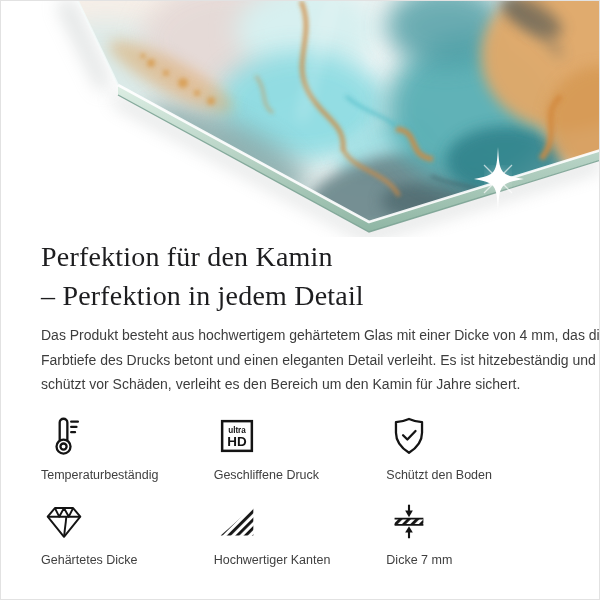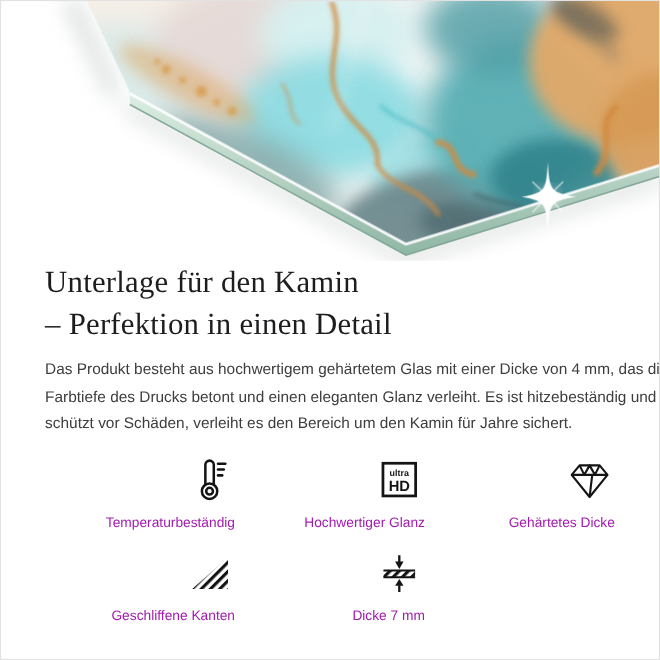--- a/index.html
+++ b/index.html
@@ -14,23 +14,23 @@
     font-family:"Liberation Serif", serif;font-weight:400;
     font-size:28px;line-height:39px;color:#1d1d1f;margin:0;letter-spacing:.2px;
   }
   .title span{display:block;}
   .desc{margin:8px 0 0 0;font-size:14px;line-height:24.5px;color:#3d3d3d;}
   .desc span{display:block;white-space:nowrap;}
   .features{
     display:grid;grid-template-columns:1fr 1fr 1fr;
     margin-top:13px;row-gap:13px;
   }
-  .feature{display:flex;flex-direction:column;align-items:flex-end;padding-top:5px;}
+  .feature{display:flex;flex-direction:column;align-items:flex-start;padding-top:5px;}
   .feature .iconbox{height:44px;display:flex;align-items:flex-end;justify-content:center;}
-  .feature .label{margin-top:9px;font-size:12.5px;color:#a21caf;}
+  .feature .label{margin-top:9px;font-size:12.5px;color:#404040;}
   .icn{display:block;}
   .hidden-defs{position:absolute;width:0;height:0;}
 </style>
 </head>
 <body>
 
 <svg class="hidden-defs" aria-hidden="true">
   <defs>
     <pattern id="hatch" width="6.2" height="6.2" patternTransform="rotate(45)" patternUnits="userSpaceOnUse">
       <rect x="0" y="0" width="3" height="6.2" fill="#141414"></rect>
@@ -130,26 +130,26 @@
       <path d="M497,146 C498.5,172 499,174 523,178 C499,182 498.5,184 497,210 C495.5,184 495,182 473,178 C495,174 495.5,172 497,146 Z" fill="#ffffff" filter="url(#fXS)"></path>
       <g stroke="#ffffff" stroke-width="1.2" opacity="0.65" filter="url(#fXS)">
         <path d="M483,164 L511,192"></path>
           <path d="M511,164 L483,192"></path>
       </g>
     </g>
   </svg>
 
   <div class="content">
     <h1 class="title">
-      <span>Unterlage für den Kamin</span>
-      <span>– Perfektion in einen Detail</span>
+      <span>Perfektion für den Kamin</span>
+      <span>– Perfektion in jedem Detail</span>
     </h1>
     <p class="desc">
       <span>Das Produkt besteht aus hochwertigem gehärtetem Glas mit einer Dicke von 4 mm, das die</span>
-      <span>Farbtiefe des Drucks betont und einen eleganten Glanz verleiht. Es ist hitzebeständig und</span>
+      <span>Farbtiefe des Drucks betont und einen eleganten Detail verleiht. Es ist hitzebeständig und</span>
       <span>schützt vor Schäden, verleiht es den Bereich um den Kamin für Jahre sichert.</span>
     </p>
 
     <div class="features">
 
       <div class="feature">
         <div class="iconbox">
           <svg class="icn" width="46" height="46" viewBox="0 0 48 48">
             <g fill="none" stroke="#141414" stroke-width="2.4" stroke-linecap="round">
               <circle cx="23.5" cy="35" r="7.3"></circle>
@@ -165,23 +165,34 @@
       </div>
 
       <div class="feature">
         <div class="iconbox">
           <svg class="icn" width="46" height="46" viewBox="0 0 48 48">
             <rect x="8.5" y="8.5" width="31" height="31" fill="none" stroke="#141414" stroke-width="2.6"></rect>
             <text x="24" y="20.5" text-anchor="middle" font-size="8.5" font-weight="700" font-family="Liberation Sans, sans-serif" fill="#141414">ultra</text>
             <text x="24" y="34.5" text-anchor="middle" font-size="14" font-weight="700" font-family="Liberation Sans, sans-serif" fill="#141414">HD</text>
           </svg>
         </div>
-        <div class="label">Hochwertiger Glanz</div>
-      </div>
-
+        <div class="label">Geschliffene Druck</div>
+      </div>
+
+      <div class="feature">
+        <div class="iconbox">
+          <svg class="icn" width="46" height="46" viewBox="0 0 48 48">
+            <g fill="none" stroke="#141414" stroke-width="2.4" stroke-linejoin="round" stroke-linecap="round">
+              <path d="M24,6.2 C28,8 32.5,9.1 37.6,9.5 L37.6,20.5 C37.6,30 32.5,36 24,41.5 C15.5,36 10.4,30 10.4,20.5 L10.4,9.5 C15.5,9.1 20,8 24,6.2 Z"></path>
+              <path d="M17.8,23.2 L22.3,27.7 L30.8,18.8"></path>
+            </g>
+          </svg>
+        </div>
+        <div class="label">Schützt den Boden</div>
+      </div>
 
       <div class="feature">
         <div class="iconbox">
           <svg class="icn" width="46" height="46" viewBox="0 0 48 48">
             <g fill="none" stroke="#141414" stroke-width="2" stroke-linejoin="round">
               <path d="M14.5,10.5 L33.5,10.5 L41,19.5 L24,40.5 L7,19.5 Z"></path>
               <path d="M7,19.5 H41"></path>
               <path d="M14.5,10.5 L19,19.5 L24,10.5 L29,19.5 L33.5,10.5"></path>
               <path d="M24,40.5 L26.5,19.5"></path>
             </g>
@@ -189,21 +200,21 @@
         </div>
         <div class="label">Gehärtetes Dicke</div>
       </div>
 
       <div class="feature">
         <div class="iconbox">
           <svg class="icn" width="46" height="46" viewBox="0 0 48 48">
             <polygon points="7,39 41,9 41,39" fill="url(#hatch)"></polygon>
           </svg>
         </div>
-        <div class="label">Geschliffene Kanten</div>
+        <div class="label">Hochwertiger Kanten</div>
       </div>
 
       <div class="feature">
         <div class="iconbox">
           <svg class="icn" width="46" height="46" viewBox="0 0 48 48">
             <rect x="9" y="21.5" width="30" height="6.5" fill="url(#hatch)"></rect>
             <path d="M9,21.5 H39 M9,28 H39" stroke="#141414" stroke-width="1.8"></path>
             <path d="M24,7 V13.5" stroke="#141414" stroke-width="2.2"></path>
             <polygon points="20,13 28,13 24,20" fill="#141414"></polygon>
             <path d="M24,42 V35.5" stroke="#141414" stroke-width="2.2"></path>

